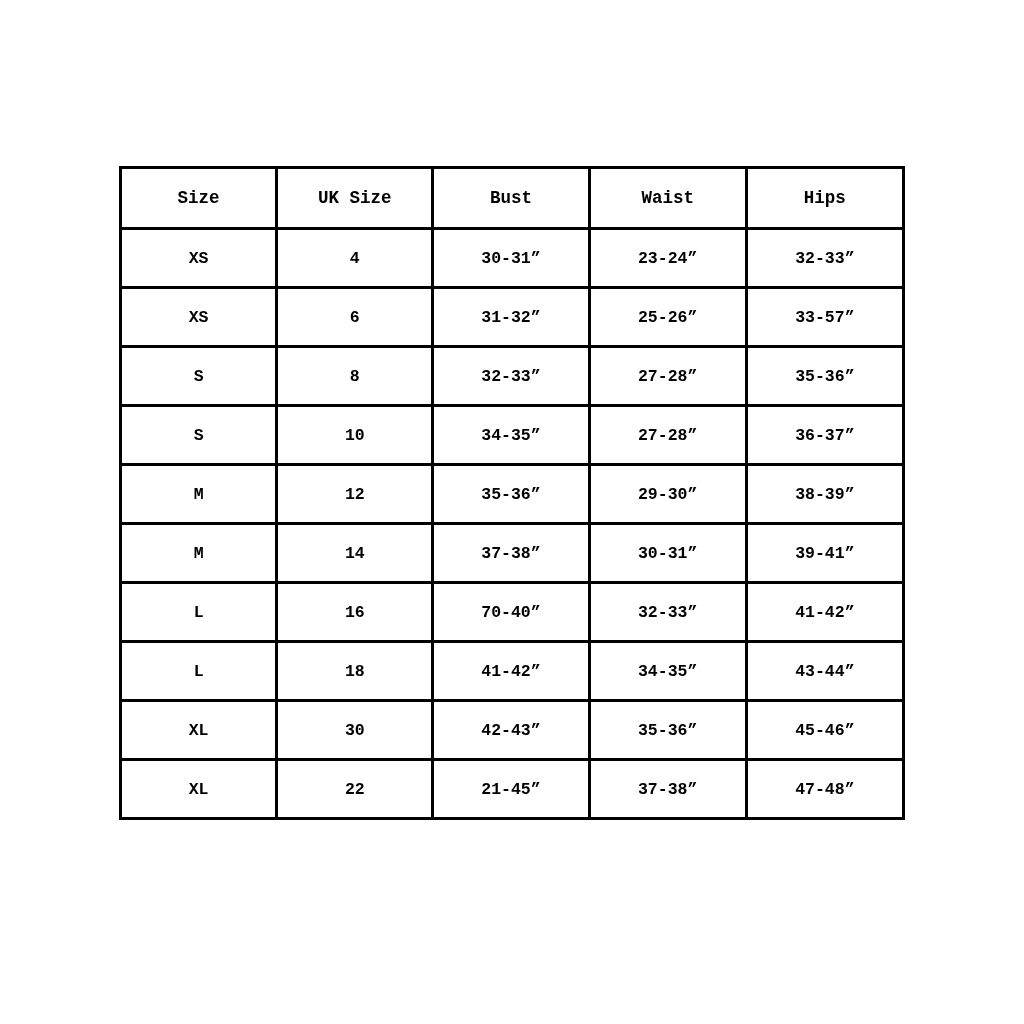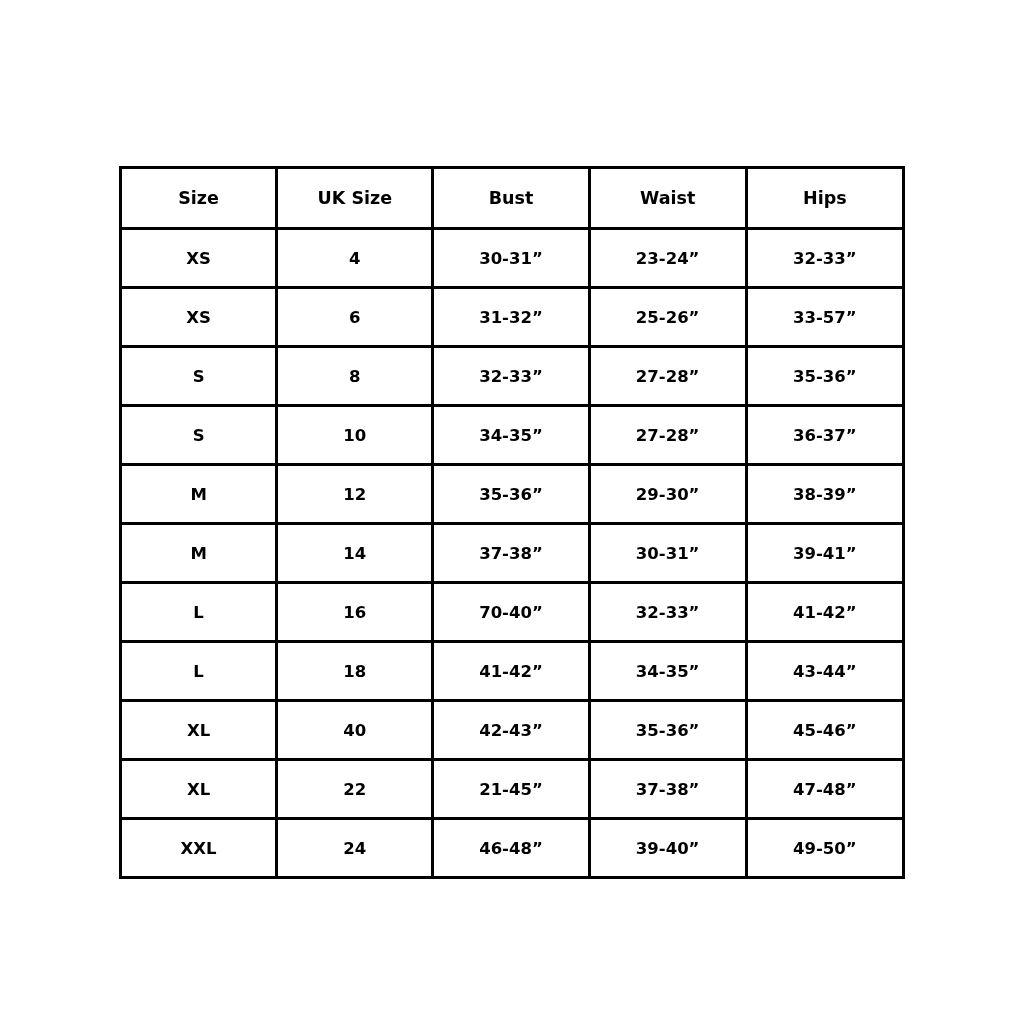--- a/index.html
+++ b/index.html
@@ -33,20 +33,21 @@
   .table-wrap {
     position: absolute;
     top: 166px;
     left: 119px;
     width: 786px;
   }
   table.size-chart {
     border-collapse: collapse;
     width: 786px;
     table-layout: fixed;
+    font-family: Liberation Mono, monospace;
   }
   table.size-chart th,
   table.size-chart td {
     border: 3px solid #000000;
     text-align: center;
     vertical-align: middle;
     font-weight: bold;
     font-size: 16.5px;
     height: 56px;
     padding: 0;
@@ -137,36 +138,29 @@
         </tr>
         <tr>
           <td>L</td>
           <td>18</td>
           <td>41-42”</td>
           <td>34-35”</td>
           <td>43-44”</td>
         </tr>
         <tr>
           <td>XL</td>
-          <td>40</td>
+          <td>30</td>
           <td>42-43”</td>
           <td>35-36”</td>
           <td>45-46”</td>
         </tr>
         <tr>
           <td>XL</td>
           <td>22</td>
           <td>21-45”</td>
           <td>37-38”</td>
           <td>47-48”</td>
         </tr>
-        <tr>
-          <td>XXL</td>
-          <td>24</td>
-          <td>46-48”</td>
-          <td>39-40”</td>
-          <td>49-50”</td>
-        </tr>
       </tbody>
     </table>
   </div>
 
 </div>
 
 </body></html>

